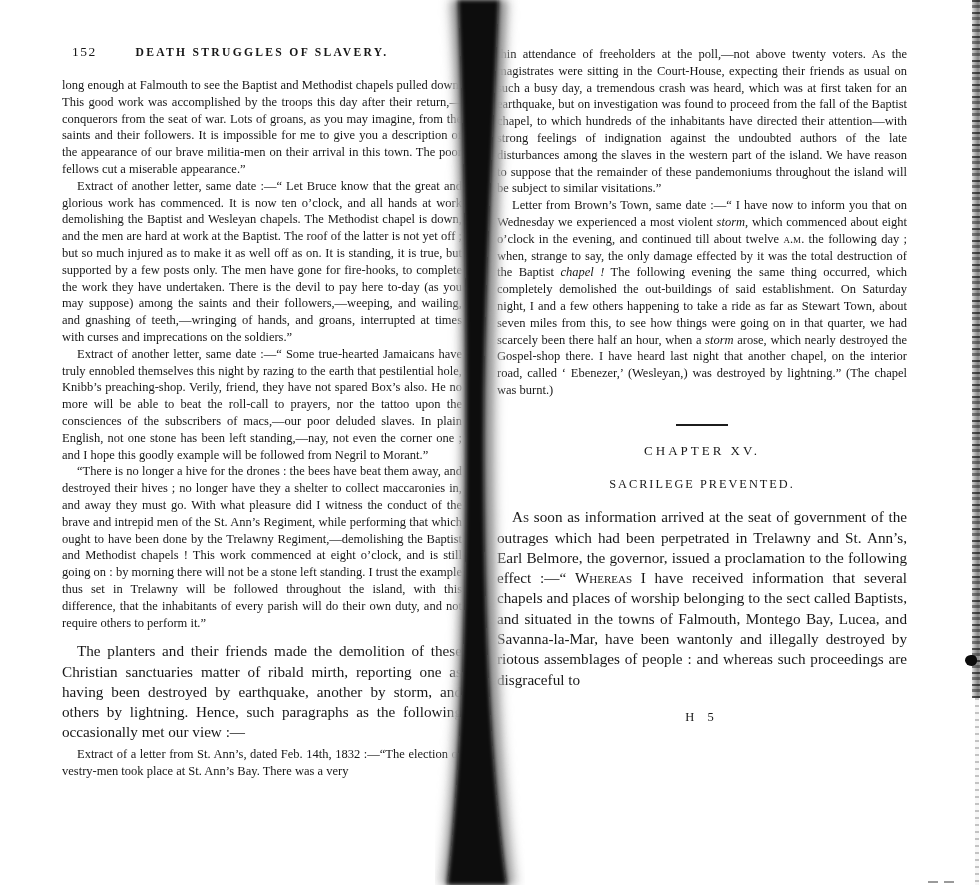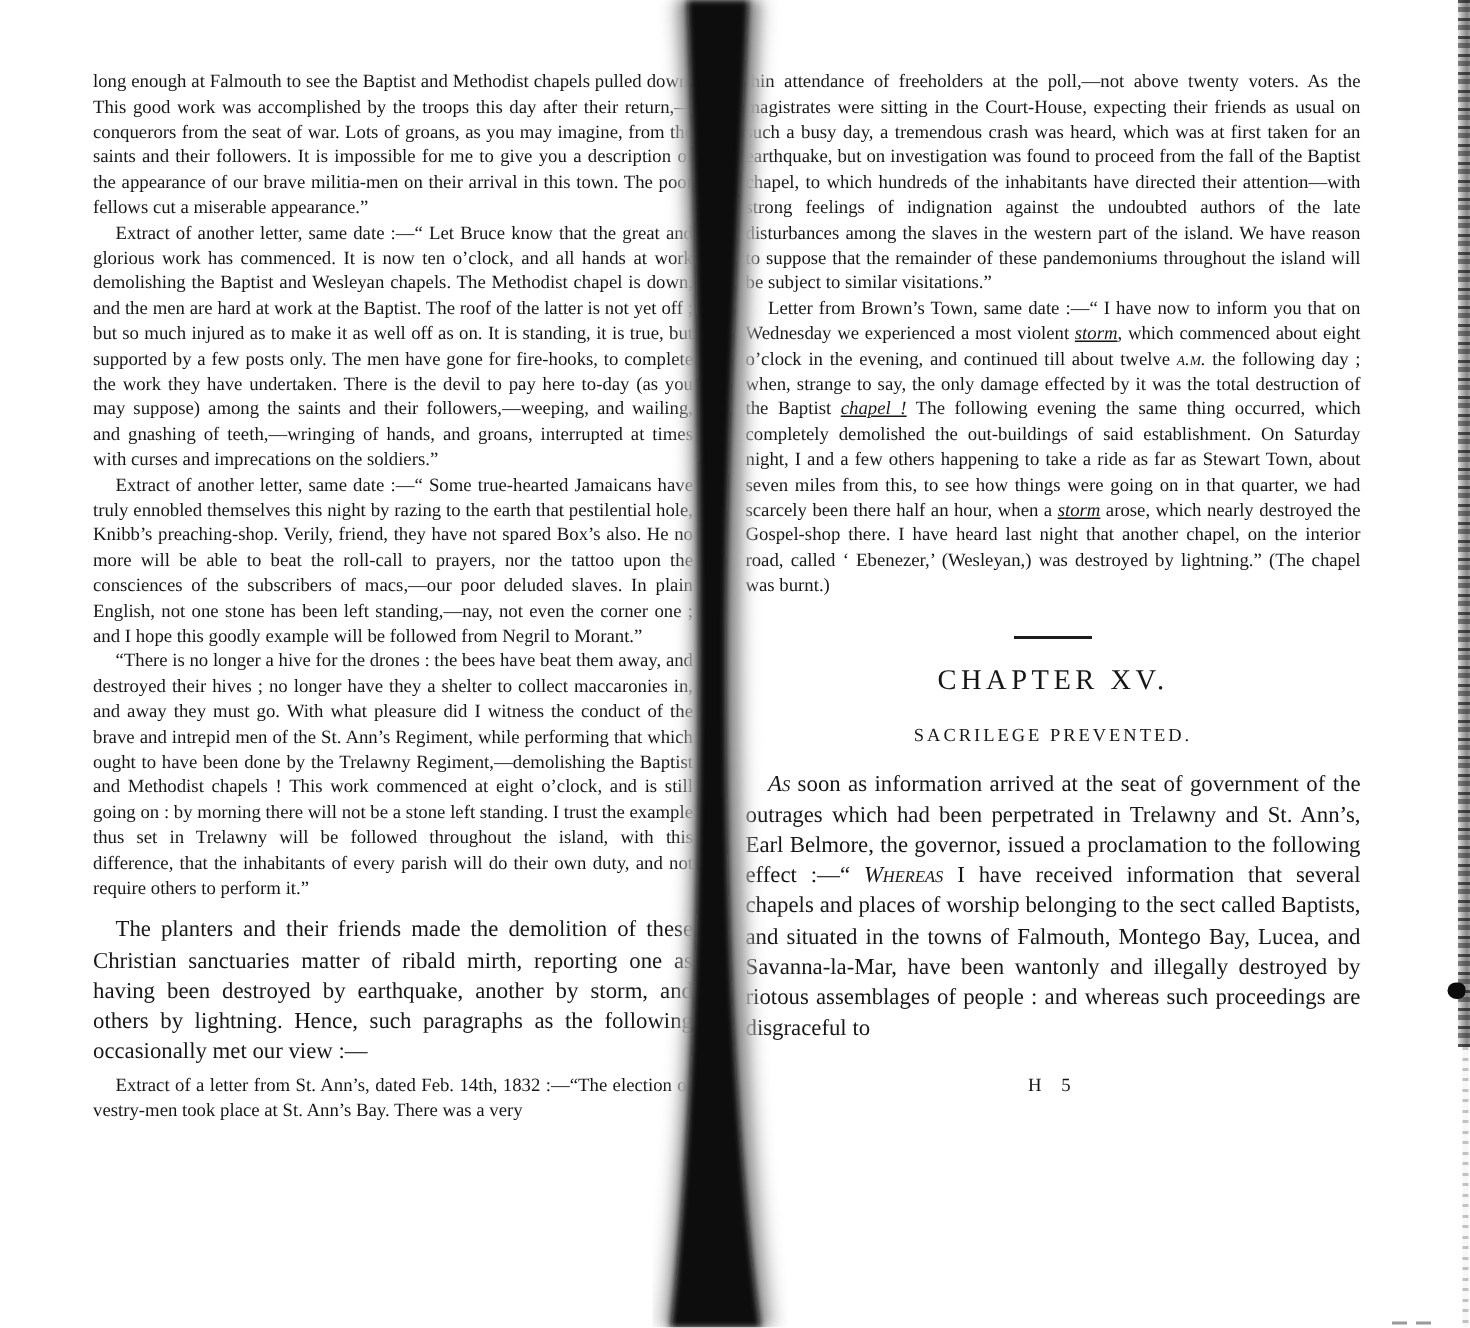--- a/index.html
+++ b/index.html
@@ -17,25 +17,25 @@
   .head-title{display:block;text-align:center;font-weight:bold;font-size:11.6px;letter-spacing:2.3px;white-space:nowrap;}
   .pagenum{position:absolute;top:-2px;font-size:13.5px;letter-spacing:1.5px;font-weight:normal;}
   .pn-left{left:10px;}
   .pn-right{right:10px;}
 
   .para{margin:0;text-align:justify;}
   .para.small{font-size:12.5px;line-height:16.8px;}
   .para.large{font-size:15.2px;line-height:20.3px;}
   .para.indent{text-indent:15px;}
   .lp-body .para.large{margin-top:10px;margin-bottom:3px;}
-  .it{font-style:italic;text-decoration:underline;}
-  .sc{font-variant:small-caps;font-style:italic;}
+  .it{font-style:italic;}
+  .sc{font-variant:small-caps;}
 
   .divider{width:52px;height:2.5px;background:#1c1c1c;margin:25px auto 0;}
-  .chapter-title{margin:17px 0 0;text-align:center;font-size:19px;font-weight:normal;letter-spacing:3px;}
+  .chapter-title{margin:17px 0 0;text-align:center;font-size:13px;font-weight:normal;letter-spacing:3px;}
   .chapter-subtitle{margin:18px 0 12px;text-align:center;font-size:12.3px;font-weight:normal;letter-spacing:2px;}
   .rp-body-bottom{margin-top:15px;}
   .signature{text-align:center;font-size:12.5px;letter-spacing:5px;margin-top:20px;}
 
   .gutter{position:absolute;left:435px;top:0;pointer-events:none;}
 
   .edge-band{
     position:absolute;right:0;top:0;width:8px;height:698px;
     background:
       repeating-linear-gradient(to bottom,
@@ -56,20 +56,24 @@
     position:absolute;right:22px;bottom:2px;width:30px;height:2px;
     background:repeating-linear-gradient(to right,#9a9a9a 0 10px,transparent 10px 16px);
   }
 </style>
 </head>
 <body>
 
 <div>
 
   <div class="page page-left">
+    <div class="running-head">
+      <span class="pagenum pn-left">152</span>
+      <span class="head-title">DEATH STRUGGLES OF SLAVERY.</span>
+    </div>
     <div class="body lp-body">
         <p class="para small"><span>long enough at Falmouth to see the Baptist and Methodist chapels pulled down.  This good work was accomplished by the troops this day after their return,—conquerors from the seat of war.  Lots of groans, as you may imagine, from the saints and their followers.  It is impossible for me to give you a description of the appearance of our brave militia-men on their arrival in this town.  The poor fellows cut a miserable appearance.”</span></p>
         <p class="para small indent"><span>Extract of another letter, same date :—“ Let Bruce know that the great and glorious work has commenced.  It is now ten o’clock, and all hands at work demolishing the Baptist and Wesleyan chapels.  The Methodist chapel is down, and the men are hard at work at the Baptist. The roof of the latter is not yet off ; but so much injured as to make it as well off as on.  It is standing, it is true, but supported by a few posts only.  The men have gone for fire-hooks, to complete the work they have undertaken.  There is the devil to pay here to-day (as you may suppose) among the saints and their followers,—weeping, and wailing, and gnashing of teeth,—wringing of hands, and groans, interrupted at times with curses and imprecations on the soldiers.”</span></p>
         <p class="para small indent"><span>Extract of another letter, same date :—“ Some true-hearted Jamaicans have truly ennobled themselves this night by razing to the earth that pestilential hole, Knibb’s preaching-shop.  Verily, friend, they have not spared Box’s also.  He no more will be able to beat the roll-call to prayers, nor the tattoo upon the consciences of the subscribers of macs,—our poor deluded slaves.  In plain English, not one stone has been left standing,—nay, not even the corner one ; and I hope this goodly example will be followed from Negril to Morant.”</span></p>
         <p class="para small indent"><span>“There is no longer a hive for the drones : the bees have beat them away, and destroyed their hives ; no longer have they a shelter to collect maccaronies in, and away they must go.  With what pleasure did I witness the conduct of the brave and intrepid men of the St. Ann’s Regiment, while performing that which ought to have been done by the Trelawny Regiment,—demolishing the Baptist and Methodist chapels !  This work commenced at eight o’clock, and is still going on :  by morning there will not be a stone left standing.  I trust the example thus set in Trelawny will be followed throughout the island, with this difference, that the inhabitants of every parish will do their own duty, and not require others to perform it.”</span></p>
         <p class="para large indent"><span>The planters and their friends made the demolition of these Christian sanctuaries matter of ribald mirth, reporting one as having been destroyed by earthquake, another by storm, and others by lightning.  Hence, such paragraphs as the following occasionally met our view :—</span></p>
         <p class="para small indent"><span>Extract of a letter from St. Ann’s, dated Feb. 14th, 1832 :—“The election of vestry-men took place at St. Ann’s Bay.  There was a very</span></p>
       </div>
   </div>
 

